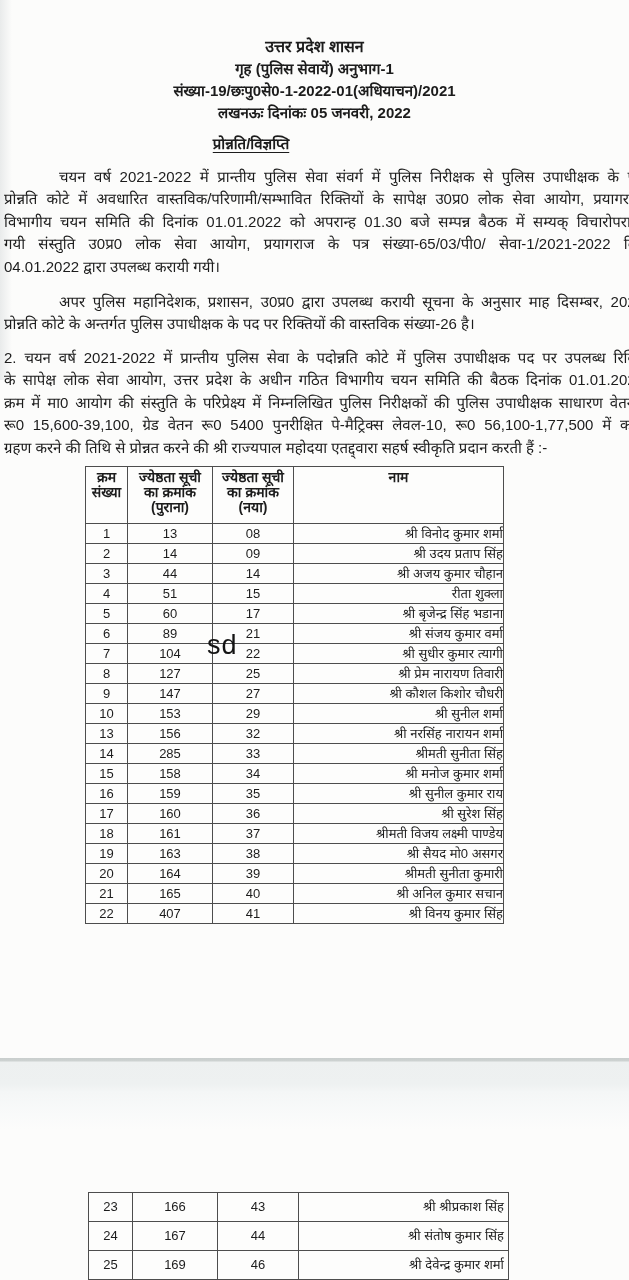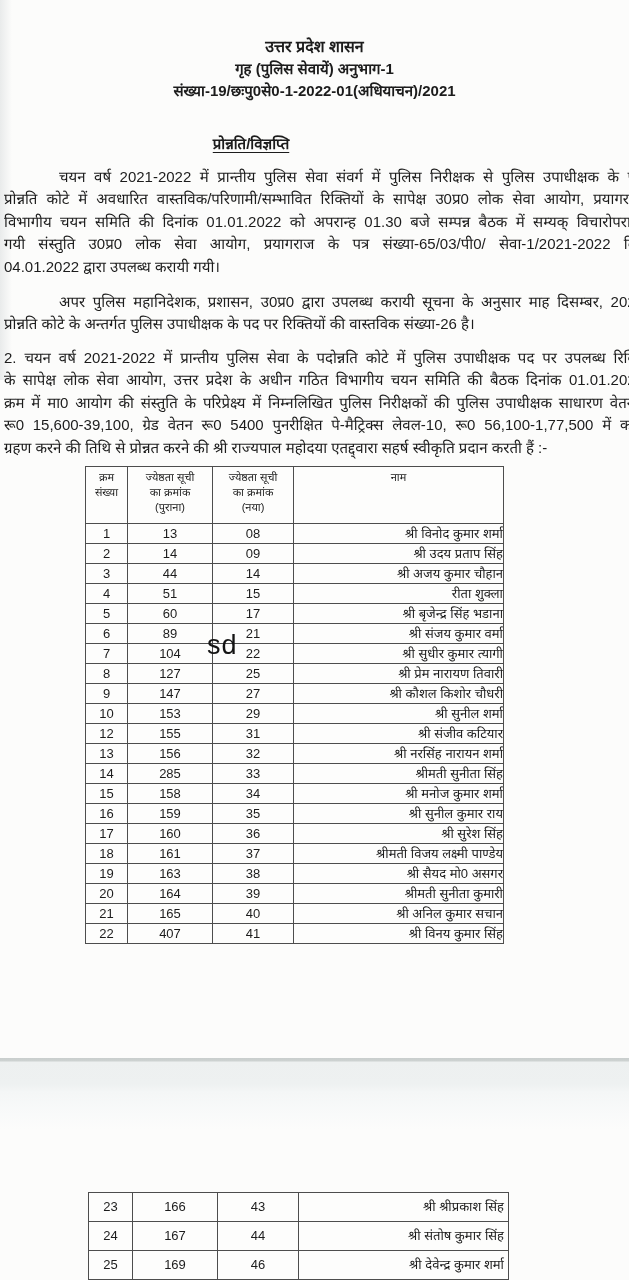--- a/index.html
+++ b/index.html
@@ -34,21 +34,21 @@
   .pline.full{width:640px;text-align:justify;text-align-last:justify;}
   .pline.indent{text-indent:55px;}
   #para1{top:166px;}
   #para2{top:291px;}
   #para3{top:347px;}
   table{border-collapse:collapse;table-layout:fixed;background:#fdfdfc;}
   td,th{border:1px solid #4d4d4d;overflow:hidden;}
   .tbl-main{position:absolute;left:85px;top:466px;width:418px;}
   .tbl-cont{position:absolute;left:88px;top:1192px;width:420px;}
   th{
-    font-size:11px;font-weight:400;text-align:center;vertical-align:top;
+    font-size:14px;font-weight:700;text-align:center;vertical-align:top;
     white-space:pre-line;line-height:15px;padding:3px 2px 0 2px;height:53px;
   }
   .tbl-main td{height:19px;line-height:19px;font-size:13px;padding:0;}
   .tbl-cont td{height:20px;line-height:20px;font-size:13px;padding:4px;}
   td.num-cell{text-align:center;}
   td.name-cell{text-align:right;padding-left:9px;}
   .sd-overlay{
     position:absolute;left:207px;top:630px;
     font-size:27px;color:#141414;letter-spacing:1px;z-index:5;
     font-family:"Liberation Sans",sans-serif;
@@ -65,20 +65,21 @@
 <body>
 
 <div class="page">
 
   <div class="edge-shade"></div>
 
   <div class="letterhead">
     <div class="lh-gov">उत्तर प्रदेश शासन</div>
     <div class="lh-line">गृह (पुलिस सेवायें) अनुभाग-1</div>
     <div class="lh-line">संख्या-19/छःपु0से0-1-2022-01(अधियाचन)/2021</div>
+    <div class="lh-line">लखनऊः दिनांकः   05 जनवरी, 2022</div>
   </div>
 
   <div class="doc-title">प्रोन्नति/विज्ञप्ति</div>
 
   <div class="para" id="para1">
       <div class="pline indent full">चयन वर्ष 2021-2022 में प्रान्तीय पुलिस सेवा संवर्ग में पुलिस निरीक्षक से पुलिस उपाधीक्षक के पद</div>
       <div class="pline full">प्रोन्नति कोटे में अवधारित वास्तविक/परिणामी/सम्भावित रिक्तियों के सापेक्ष उ0प्र0 लोक सेवा आयोग, प्रयागराज</div>
       <div class="pline full">विभागीय चयन समिति की दिनांक 01.01.2022 को अपरान्ह 01.30 बजे सम्पन्न बैठक में सम्यक् विचारोपरान्त</div>
       <div class="pline full">गयी संस्तुति उ0प्र0 लोक सेवा आयोग, प्रयागराज के पत्र संख्या-65/03/पी0/ सेवा-1/2021-2022 दिन</div>
       <div class="pline">04.01.2022 द्वारा उपलब्ध करायी गयी।</div>
@@ -170,26 +171,20 @@
           <td class="num-cell">27</td>
           <td class="name-cell">श्री कौशल किशोर चौधरी</td>
         </tr>
         <tr>
           <td class="num-cell">10</td>
           <td class="num-cell">153</td>
           <td class="num-cell">29</td>
           <td class="name-cell">श्री सुनील शर्मा</td>
         </tr>
         <tr>
-          <td class="num-cell">12</td>
-          <td class="num-cell">155</td>
-          <td class="num-cell">31</td>
-          <td class="name-cell">श्री संजीव कटियार</td>
-        </tr>
-        <tr>
           <td class="num-cell">13</td>
           <td class="num-cell">156</td>
           <td class="num-cell">32</td>
           <td class="name-cell">श्री नरसिंह नारायन शर्मा</td>
         </tr>
         <tr>
           <td class="num-cell">14</td>
           <td class="num-cell">285</td>
           <td class="num-cell">33</td>
           <td class="name-cell">श्रीमती सुनीता सिंह</td>

